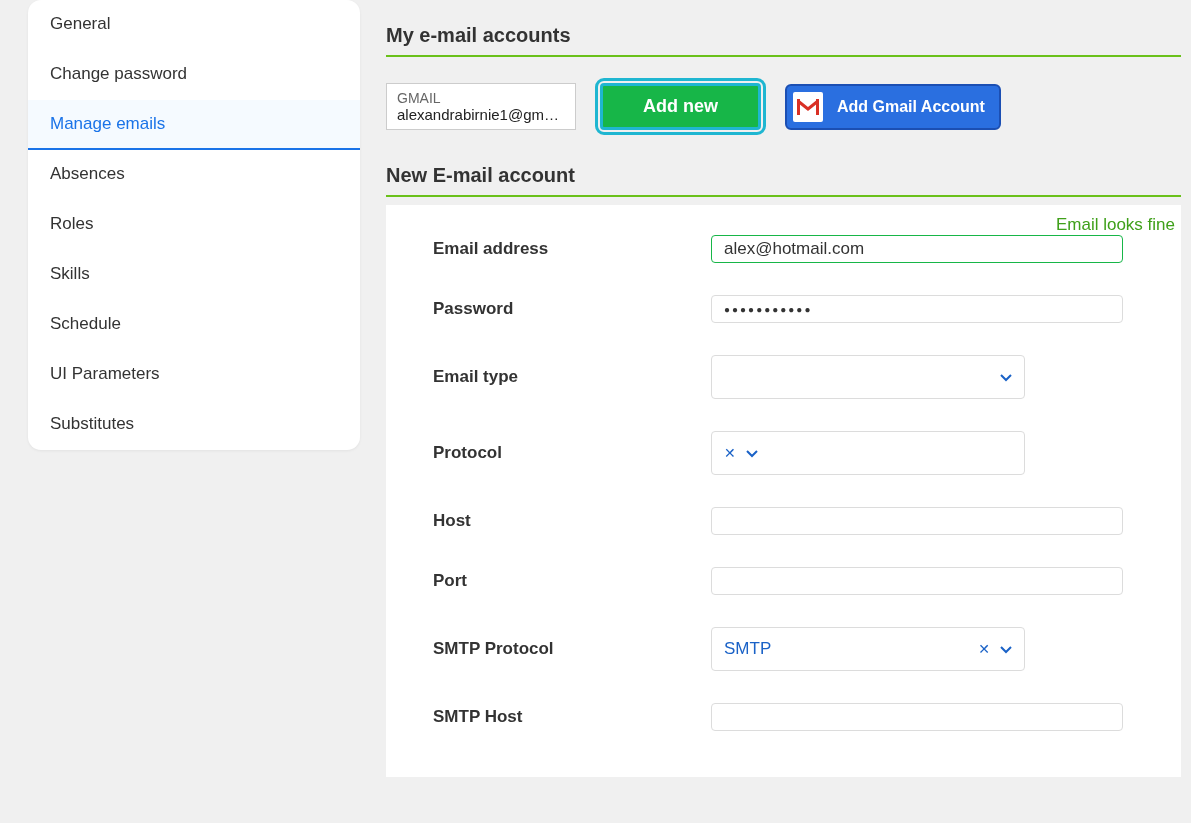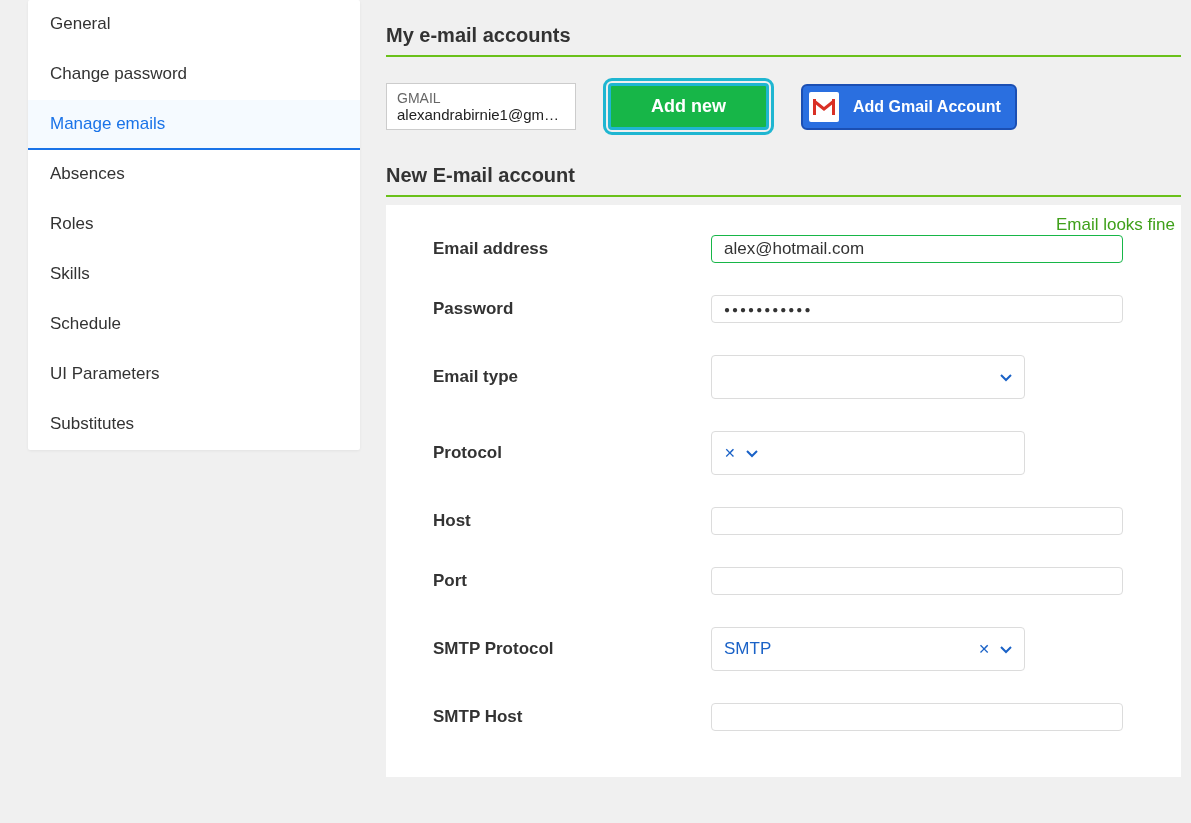--- a/index.html
+++ b/index.html
@@ -15,21 +15,21 @@
     padding: 0 10px 0 0;
     min-height: 823px;
   }
   .sidebar {
     width: 360px;
     padding: 0 0 0 28px;
     flex-shrink: 0;
   }
   .sidebar-card {
     background: #fff;
-    border-radius: 2px;
+    border-radius: 13px;
     box-shadow: 0 1px 3px rgba(0,0,0,0.06);
     padding: 0;
   }
   .sidebar-item {
     padding: 14px 22px;
     font-size: 17px;
     color: #333;
     cursor: pointer;
     border-bottom: 2px solid transparent;
   }
@@ -46,21 +46,21 @@
     font-size: 20px;
     font-weight: 600;
     color: #333;
     margin: 24px 0 8px 0;
     padding-bottom: 8px;
     border-bottom: 2px solid #6ac11a;
   }
   .accounts-row {
     display: flex;
     align-items: center;
-    gap: 32px;
+    gap: 24px;
     padding: 18px 0 10px 0;
   }
   .account-box {
     border: 1px solid #ccc;
     background: #fff;
     padding: 6px 10px 6px 10px;
     width: 190px;
     font-size: 15px;
     color: #555;
     cursor: pointer;

